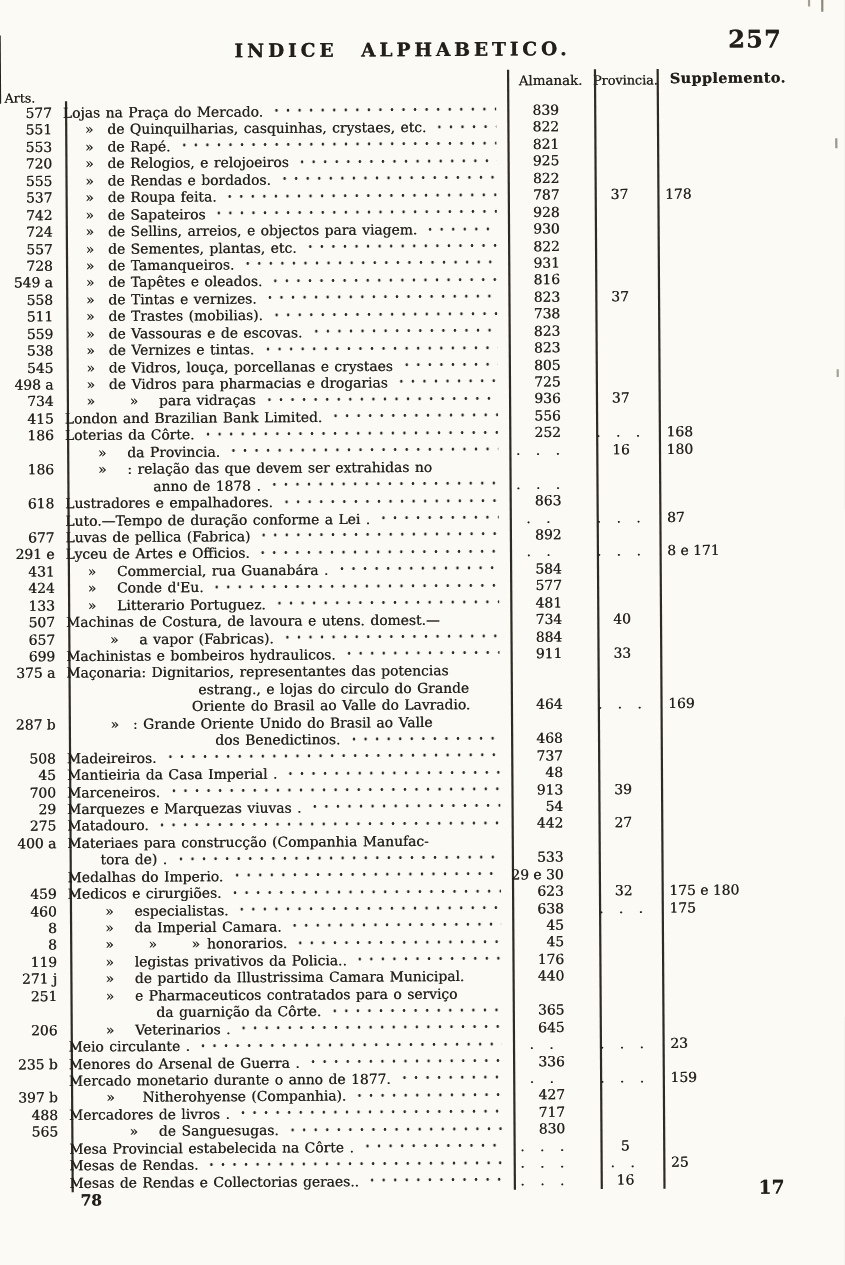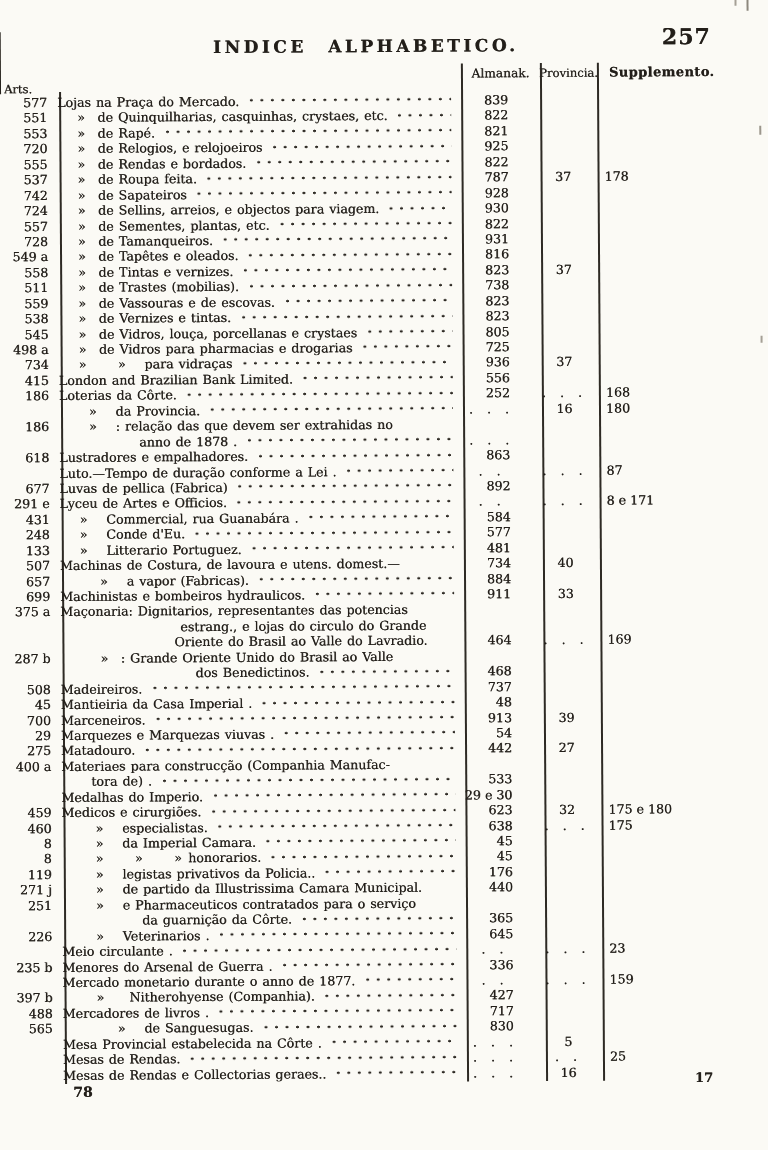--- a/index.html
+++ b/index.html
@@ -34,21 +34,21 @@
     background-image:radial-gradient(circle,#2e2a24 1.05px,rgba(0,0,0,0) 1.45px);
     background-size:10.5px 10.5px;background-repeat:repeat-x;
     background-position:left calc(100% - 3.5px);
   }
   .c-alm{flex:none;width:79px;text-align:right;padding-right:26px;box-sizing:border-box;}
   .c-prov{flex:none;width:57px;text-align:center;box-sizing:border-box;}
   .c-supp{flex:none;width:168px;padding-left:13px;box-sizing:border-box;}
   .vdots{letter-spacing:5px;}
   .c-alm.vdots{text-align:center;padding-right:10px;}
   .footer-left{position:absolute;left:70px;top:1082px;font-size:14px;font-weight:bold;}
-  .footer-right{position:absolute;right:58px;top:1072px;font-size:13px;font-weight:bold;}
+  .footer-right{position:absolute;right:58px;top:1072px;font-size:17px;font-weight:bold;}
   .mark{position:absolute;background:#26221c;}
   .mark-left{left:0;top:30px;width:4px;height:62px;}
   .mark-tr1{right:16px;top:2px;width:2px;height:11px;background:#8d887e;}
   .mark-tr2{right:28px;top:0px;width:2px;height:8px;background:#a5a096;}
   .mark-r1{right:4px;top:128px;width:2px;height:9px;background:#9b968c;}
   .mark-r2{right:4px;top:338px;width:2px;height:7px;background:#a5a096;}
 </style>
 </head>
 <body>
 
@@ -348,21 +348,21 @@
           <span class="c-arts">431</span>
           <div class="c-entry">
             <span class="etext" style="padding-left: 20px;">»  Commercial, rua Guanabára .</span>
             <span class="leader"></span>
           </div>
           <span class="c-alm">584</span>
           <span class="c-prov"></span>
           <span class="c-supp"></span>
         </div>
         <div class="row">
-          <span class="c-arts">248</span>
+          <span class="c-arts">424</span>
           <div class="c-entry">
             <span class="etext" style="padding-left: 20px;">»  Conde d'Eu.</span>
             <span class="leader"></span>
           </div>
           <span class="c-alm">577</span>
           <span class="c-prov"></span>
           <span class="c-supp"></span>
         </div>
         <div class="row">
           <span class="c-arts">133</span>
@@ -600,21 +600,21 @@
           <span class="c-arts"></span>
           <div class="c-entry">
             <span class="etext" style="padding-left: 80px;">da guarnição da Côrte.</span>
             <span class="leader"></span>
           </div>
           <span class="c-alm">365</span>
           <span class="c-prov"></span>
           <span class="c-supp"></span>
         </div>
         <div class="row">
-          <span class="c-arts">226</span>
+          <span class="c-arts">206</span>
           <div class="c-entry">
             <span class="etext" style="padding-left: 34px;">»  Veterinarios .</span>
             <span class="leader"></span>
           </div>
           <span class="c-alm">645</span>
           <span class="c-prov"></span>
           <span class="c-supp"></span>
         </div>
         <div class="row">
           <span class="c-arts"></span>

